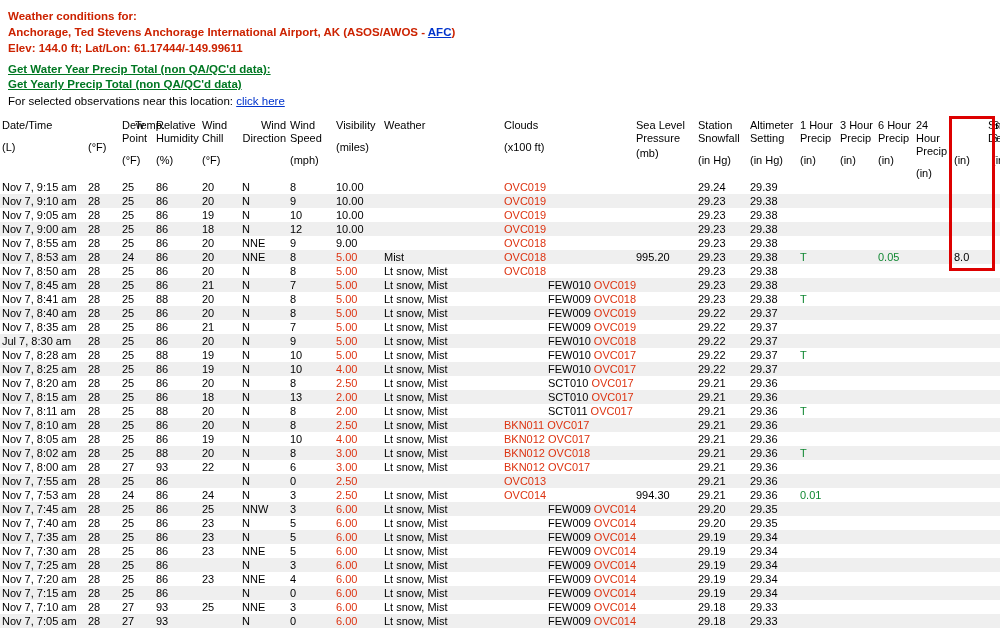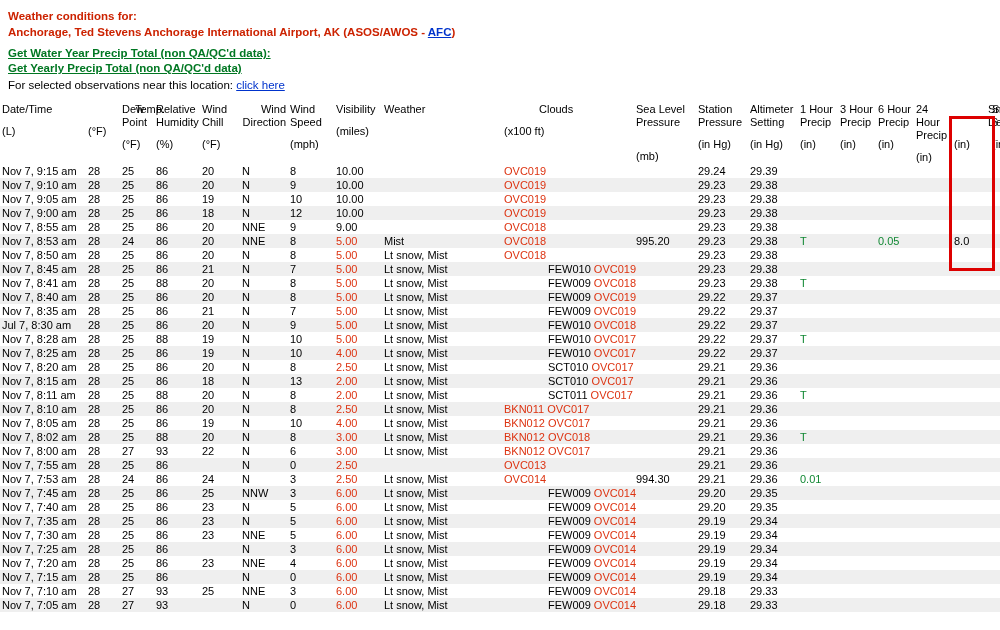--- a/index.html
+++ b/index.html
@@ -77,20 +77,21 @@
   }
 </style>
 </head>
 <body>
 
 <div id="page">
 
   <div class="header-block">
     <div class="hdr-line">Weather conditions for:</div>
     <div class="hdr-line"><span>Anchorage, Ted Stevens Anchorage International Airport, AK (ASOS/AWOS - </span><a class="hdr-link" href="#">AFC</a><span>)</span></div>
+    <div class="hdr-line">Elev: 144.0 ft; Lat/Lon: 61.17444/-149.99611</div>
   </div>
 
   <div class="links-block">
     <a class="green-link" href="#">Get Water Year Precip Total (non QA/QC'd data):</a>
     <a class="green-link" href="#">Get Yearly Precip Total (non QA/QC'd data)</a>
     <div class="sel-line"><span>For selected observations near this location: </span><a href="#">click here</a></div>
   </div>
 
   <table class="obs">
     <colgroup>
@@ -146,29 +147,29 @@
           </th>
           <th>
             <div style="white-space: normal;">Visibility</div>
             <div style="margin-top: 9px;">(miles)</div>
           </th>
           <th>
             <div style="white-space: normal;">Weather</div>
             <div style="margin-top: 9px;"></div>
           </th>
           <th>
-            <div style="white-space: normal; margin-left: 35px;">Clouds</div>
+            <div style="white-space: normal;">Clouds</div>
             <div style="margin-top: 9px;">(x100 ft)</div>
           </th>
           <th>
             <div style="white-space: normal;">Sea Level Pressure</div>
-            <div style="margin-top: 21px;">(mb)</div>
-          </th>
-          <th>
-            <div style="white-space: normal;">Station Pressure</div>
+            <div style="margin-top: 2px;">(mb)</div>
+          </th>
+          <th>
+            <div style="white-space: normal;">Station Snowfall</div>
             <div style="margin-top: 9px;">(in Hg)</div>
           </th>
           <th>
             <div style="white-space: normal;">Altimeter Setting</div>
             <div style="margin-top: 9px;">(in Hg)</div>
           </th>
           <th>
             <div style="white-space: normal;">1 Hour Precip</div>
             <div style="margin-top: 9px;">(in)</div>
           </th>

